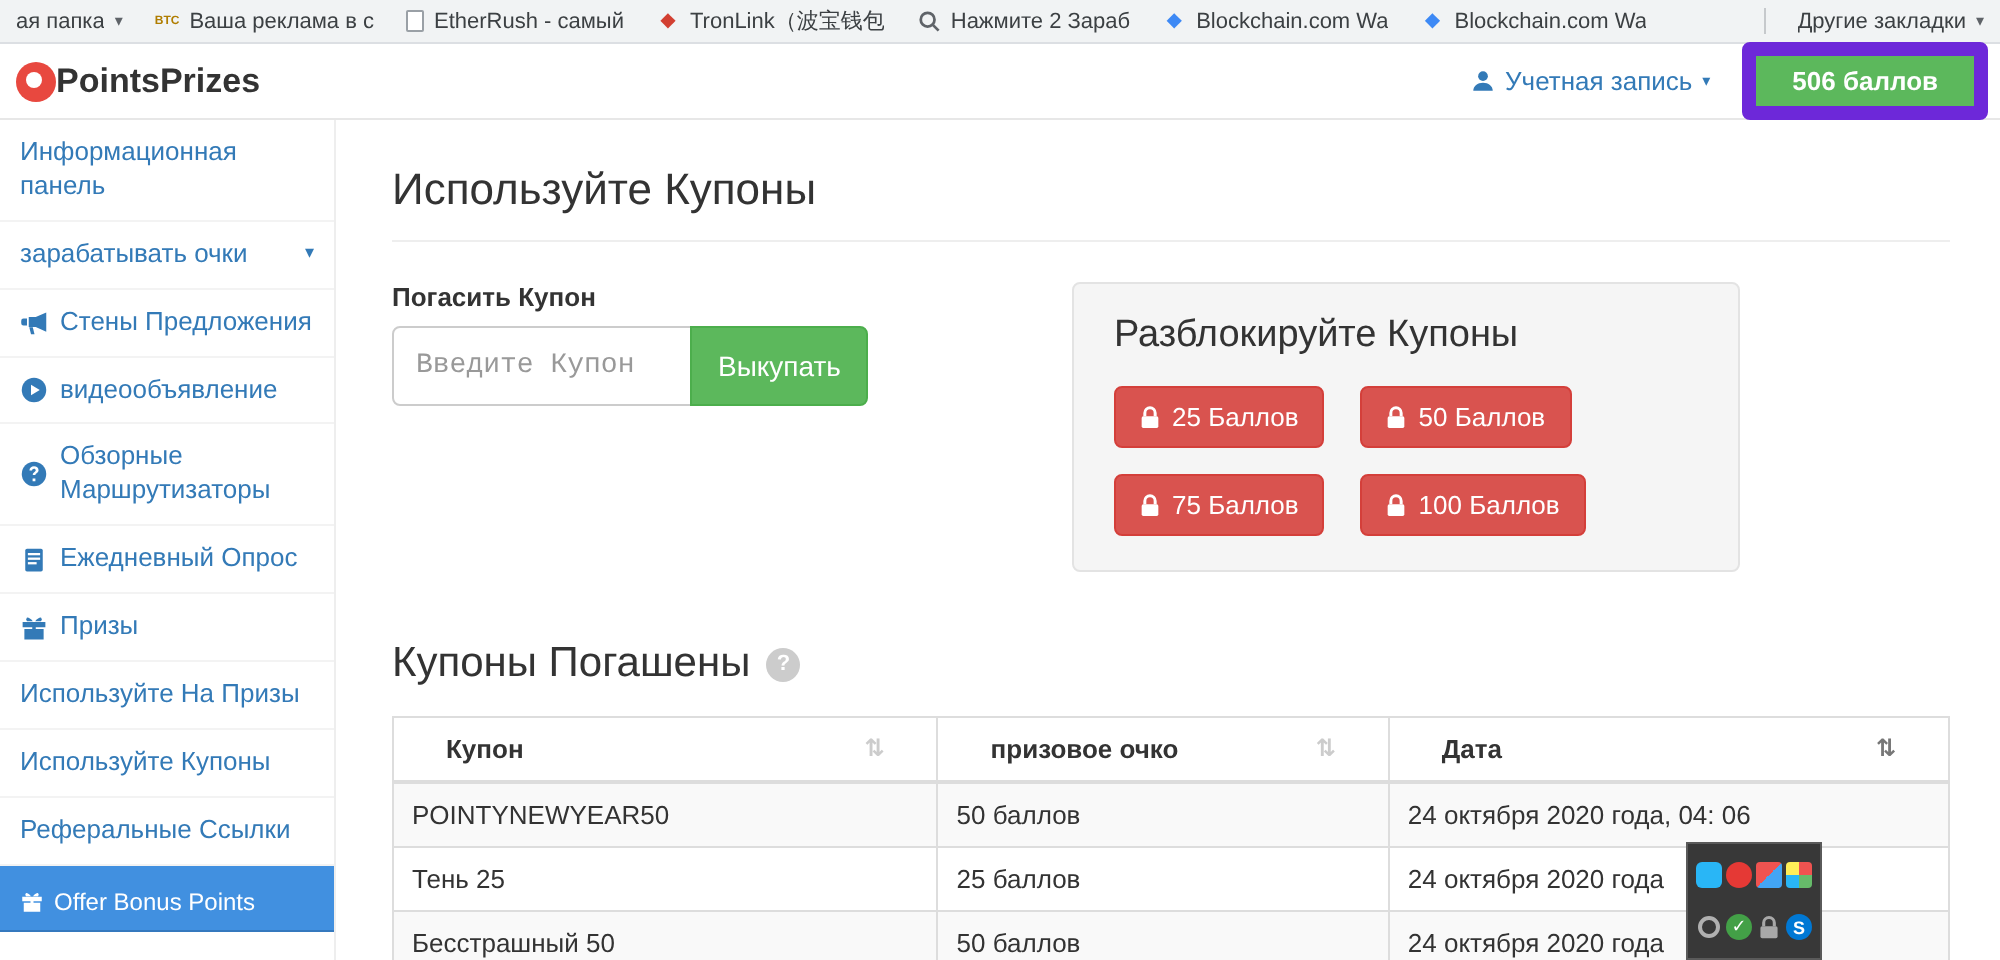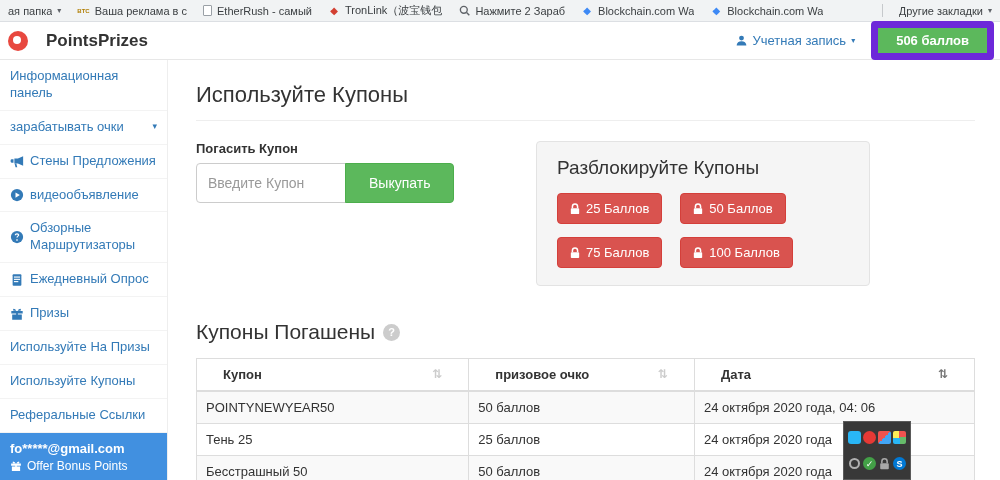--- a/index.html
+++ b/index.html
@@ -23,21 +23,21 @@
   .fav { width:12px; height:12px; display:inline-flex; align-items:center; justify-content:center; flex-shrink:0; }
   .fav-btc { font-size:6px; font-weight:bold; color:#b07d00; width:auto; }
   .fav-doc { width:9px; height:11px; background:#fff; border:1px solid #9aa0a6; border-radius:1px; }
   .fav-tron { color:#d23f31; font-size:10px; }
   .fav-chain { color:#3d89f5; font-size:10px; }
   
   .site-header {
     height:38px; background:#fff; border-bottom:1px solid #e7e7e7;
     display:flex; align-items:center; padding:0 6px 0 8px;
   }
-  .brand { display:flex; align-items:center; gap:18px; cursor:pointer; }
+  .brand { display:flex; align-items:center; gap:0; cursor:pointer; }
   .brand-logo { width:20px; height:20px; border-radius:50%; background:#e8483f; position:relative; }
   .brand-logo span { position:absolute; left:5px; top:5px; width:8px; height:8px; border-radius:50%; background:#fff; }
   .brand-text { font-size:17px; font-weight:bold; color:#333; }
   .header-right { margin-left:auto; display:flex; align-items:center; gap:16px; }
   .account-link { display:flex; align-items:center; gap:5px; color:#337ab7; font-size:13px; cursor:pointer; }
   .account-link .bm-caret { color:#337ab7; }
   .points-badge {
     background:#5cb85c; border:7px solid #6d28d9; color:#fff; font-size:13px; font-weight:bold;
     padding:5px 18px; border-radius:4px; cursor:pointer;
   }
@@ -61,26 +61,26 @@
   .main { flex:1; padding:14px 25px 0 28px; }
   .page-title { font-size:22px; font-weight:500; color:#333; margin:8px 0 12px; }
   .title-hr { border:0; border-top:1px solid #eee; margin:0 0 20px; }
   .redeem-row { display:flex; align-items:flex-start; }
   .redeem-form { width:340px; }
   .redeem-label { font-size:13px; font-weight:bold; margin-bottom:7px; }
   .input-group { display:flex; }
   .coupon-input {
     width:150px; height:40px; border:1px solid #ccc; border-radius:4px 0 0 4px;
     padding:0 11px; font-size:14px; color:#555; outline:none;
-    font-family:Liberation Sans, sans-serif;
+    font-family:Liberation Mono, monospace;
   }
   .coupon-input::placeholder { color:#999; }
   .redeem-btn {
     height:40px; background:#5cb85c; border:1px solid #4cae4c; color:#fff; font-size:14px;
-    padding:0 23px; border-radius:0 4px 4px 0; margin-left:-1px; cursor:pointer;
+    padding:0 13px; border-radius:0 4px 4px 0; margin-left:-1px; cursor:pointer;
     font-family:"Liberation Sans","DejaVu Sans",sans-serif;
   }
   .unlock-panel {
     width:334px; background:#f5f5f5; border:1px solid #e3e3e3; border-radius:4px;
     padding:15px 20px 17px;
   }
   .unlock-title { font-size:19px; color:#333; margin:0 0 14px; font-weight:normal; }
   .unlock-btns { display:flex; flex-wrap:wrap; gap:13px 18px; }
   .btn-danger {
     display:inline-flex; align-items:center; gap:6px;
@@ -241,21 +241,20 @@
     <div class="side-item">
       <span>Используйте На Призы</span>
     </div>
     <div class="side-item">
       <span>Используйте Купоны</span>
     </div>
     <div class="side-item">
       <span>Реферальные Ссылки</span>
     </div>
     <div class="account-block">
-      <div class="account-email">fo*****@gmail.com</div>
       <div class="account-sub">
         <svg viewBox="0 0 16 16" fill="#fff">
             <path d="M1.5 4.5h13v3h-13zM2.5 8.5h4.5v6H2.5zM9 8.5h4.5v6H9zM7 4.5h2v10H7zM4 2c1.2 0 2.6 1 3.3 2.2H4A1.6 1.6 0 0 1 4 2zm8 0a1.6 1.6 0 0 1 0 2.2H8.7C9.4 3 10.8 2 12 2z"></path>
           </svg>
         <span>Offer Bonus Points</span>
       </div>
     </div>
 
   </div>
 

